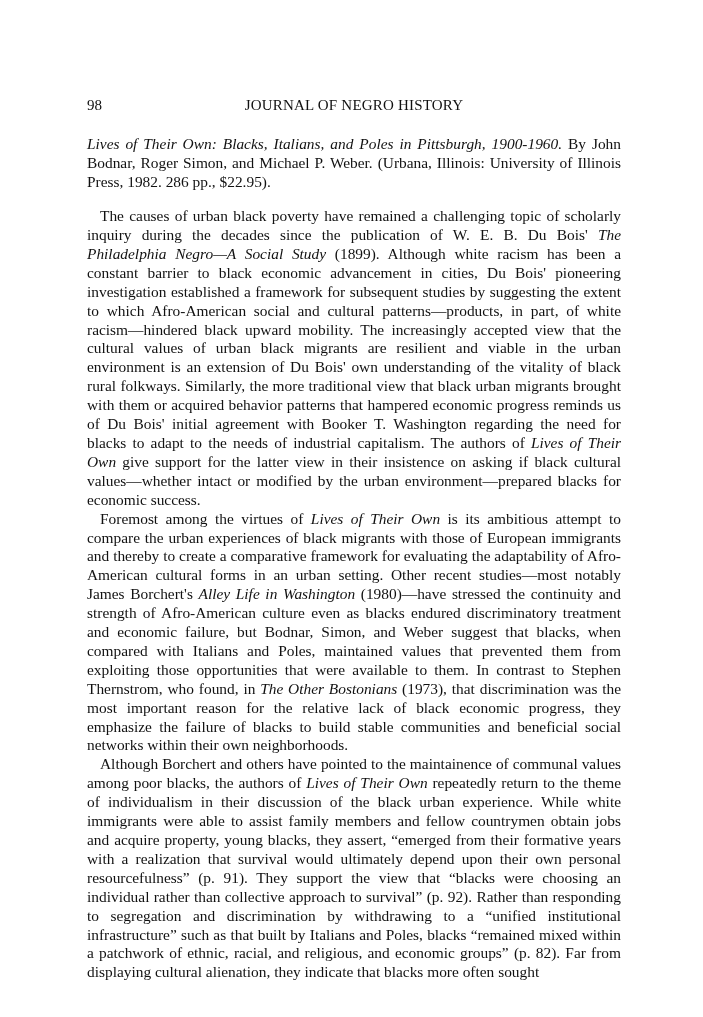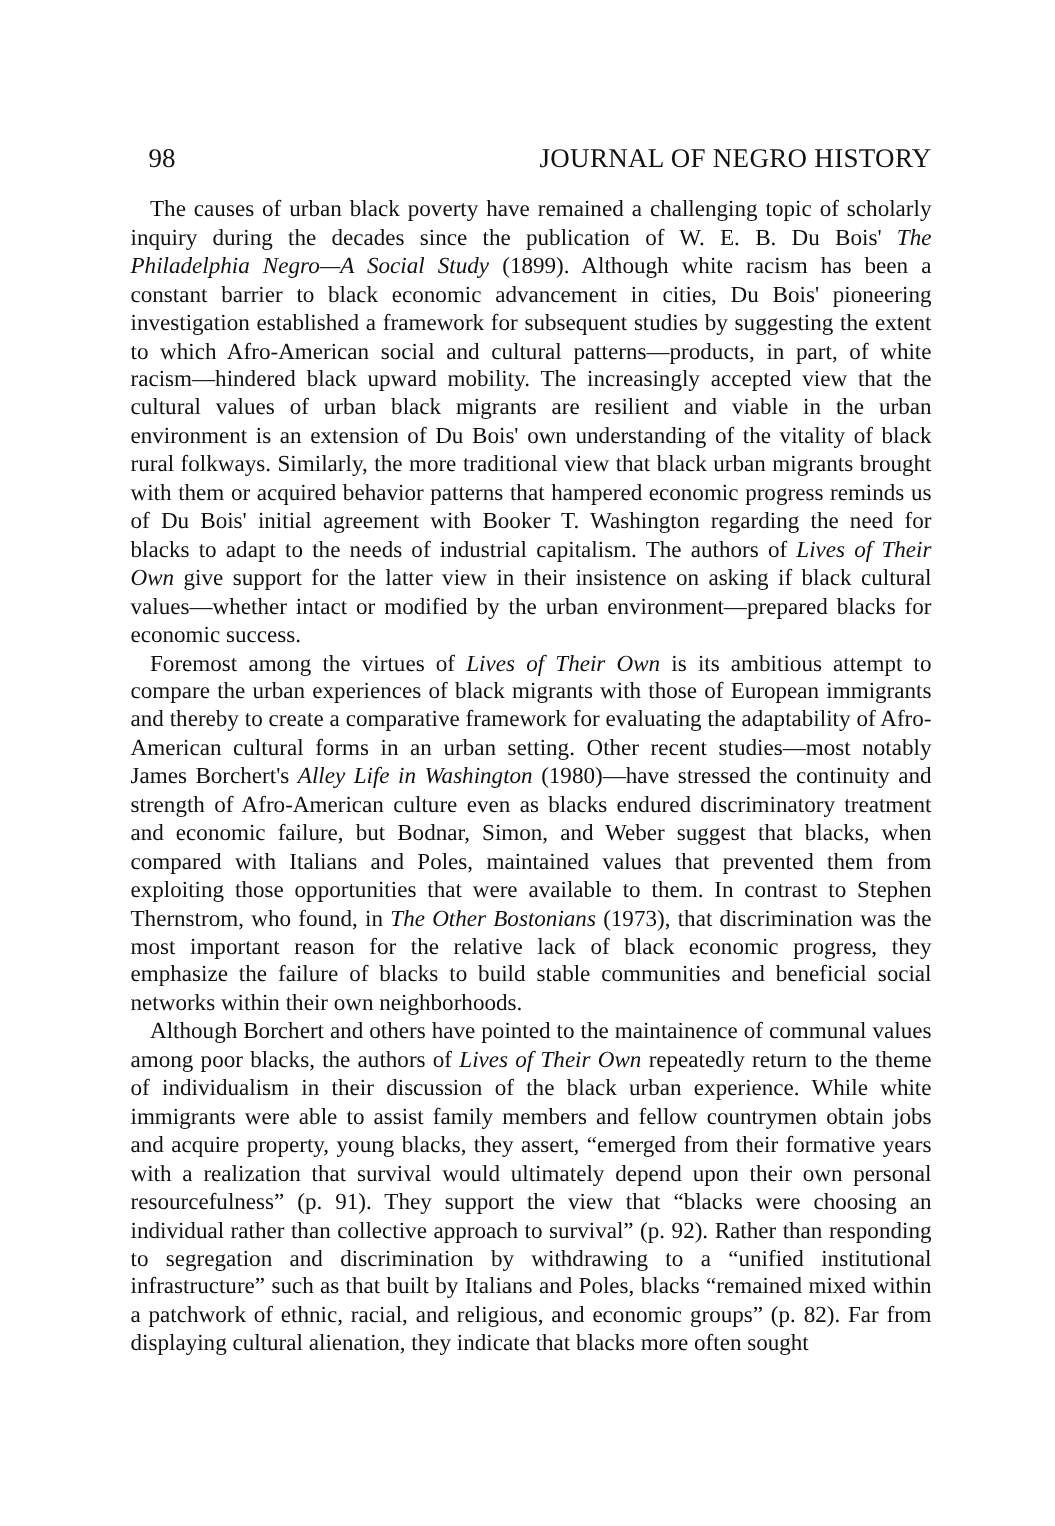--- a/index.html
+++ b/index.html
@@ -2,37 +2,38 @@
 <html><head>
 <meta charset="utf-8">
 <style>
   html, body { margin: 0; padding: 0; background: #ffffff; }
   body { width: 703px; height: 1017px; position: relative; overflow: hidden; }
   .page {
     position: absolute; left: 87px; top: 96px; width: 534px;
     font-family: "Liberation Serif", serif; color: #111; font-size: 15.4px;
     line-height: 18.9px;
   }
-  .running-head { position: relative; height: 20px; font-size: 18px; margin-left: 12px; }
+  .running-head { position: relative; height: 20px; font-size: 15px; }
   .page-number { position: absolute; left: 0; top: 0; }
-  .journal-title { position: absolute; left: 0; right: 0; top: 0; text-align: right; letter-spacing: 0.2px; }
+  .journal-title { position: absolute; left: 0; right: 0; top: 0; text-align: center; letter-spacing: 0.2px; }
   .citation { margin-top: 19px; text-align: justify; }
   .citation .book-title { font-style: italic; }
   .body { margin-top: 15px; }
   .para { text-align: justify; text-indent: 13px; margin: 0; }
   i { font-style: italic; }
 </style>
 </head>
 <body>
 
 <div class="page">
   <div class="running-head">
     <span class="page-number">98</span>
     <span class="journal-title">JOURNAL OF NEGRO HISTORY</span>
   </div>
 
+  <p class="citation"><span class="book-title">Lives of Their Own: Blacks, Italians, and Poles in Pittsburgh, 1900-1960.</span><span> By John Bodnar, Roger Simon, and Michael P. Weber. (Urbana, Illinois: University of Illinois Press, 1982. 286 pp., $22.95).</span></p>
 
   <div class="body">
     <p class="para"><span>The causes of urban black poverty have remained a challenging topic of scholarly inquiry during the decades since the publication of W. E. B. Du Bois' </span><i>The Philadelphia Negro—A Social Study</i><span> (1899). Although white racism has been a constant barrier to black economic advancement in cities, Du Bois' pioneering investigation established a framework for subsequent studies by suggesting the extent to which Afro-American social and cultural patterns—products, in part, of white racism—hindered black upward mobility. The increasingly accepted view that the cultural values of urban black migrants are resilient and viable in the urban environment is an extension of Du Bois' own understanding of the vitality of black rural folkways. Similarly, the more traditional view that black urban migrants brought with them or acquired behavior patterns that hampered economic progress reminds us of Du Bois' initial agreement with Booker T. Washington regarding the need for blacks to adapt to the needs of industrial capitalism. The authors of </span><i>Lives of Their Own</i><span> give support for the latter view in their insistence on asking if black cultural values—whether intact or modified by the urban environment—prepared blacks for economic success.</span></p>
     <p class="para"><span>Foremost among the virtues of </span><i>Lives of Their Own</i><span> is its ambitious attempt to compare the urban experiences of black migrants with those of European immigrants and thereby to create a comparative framework for evaluating the adaptability of Afro-American cultural forms in an urban setting. Other recent studies—most notably James Borchert's </span><i>Alley Life in Washington</i><span> (1980)—have stressed the continuity and strength of Afro-American culture even as blacks endured discriminatory treatment and economic failure, but Bodnar, Simon, and Weber suggest that blacks, when compared with Italians and Poles, maintained values that prevented them from exploiting those opportunities that were available to them. In contrast to Stephen Thernstrom, who found, in </span><i>The Other Bostonians</i><span> (1973), that discrimination was the most important reason for the relative lack of black economic progress, they emphasize the failure of blacks to build stable communities and beneficial social networks within their own neighborhoods.</span></p>
     <p class="para"><span>Although Borchert and others have pointed to the maintainence of communal values among poor blacks, the authors of </span><i>Lives of Their Own</i><span> repeatedly return to the theme of individualism in their discussion of the black urban experience. While white immigrants were able to assist family members and fellow countrymen obtain jobs and acquire property, young blacks, they assert, “emerged from their formative years with a realization that survival would ultimately depend upon their own personal resourcefulness” (p. 91). They support the view that “blacks were choosing an individual rather than collective approach to survival” (p. 92). Rather than responding to segregation and discrimination by withdrawing to a “unified institutional infrastructure” such as that built by Italians and Poles, blacks “remained mixed within a patchwork of ethnic, racial, and religious, and economic groups” (p. 82). Far from displaying cultural alienation, they indicate that blacks more often sought</span></p>
   </div>
 </div>
 
 </body></html>

